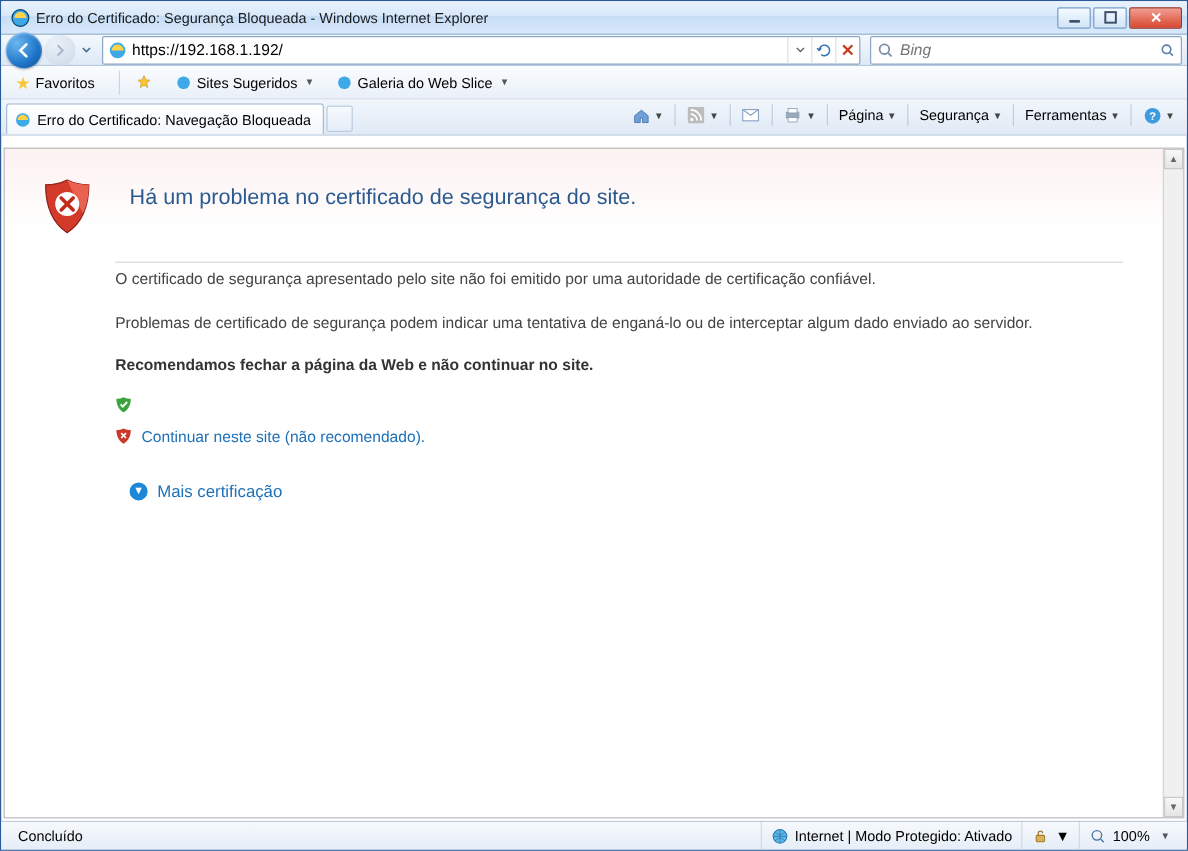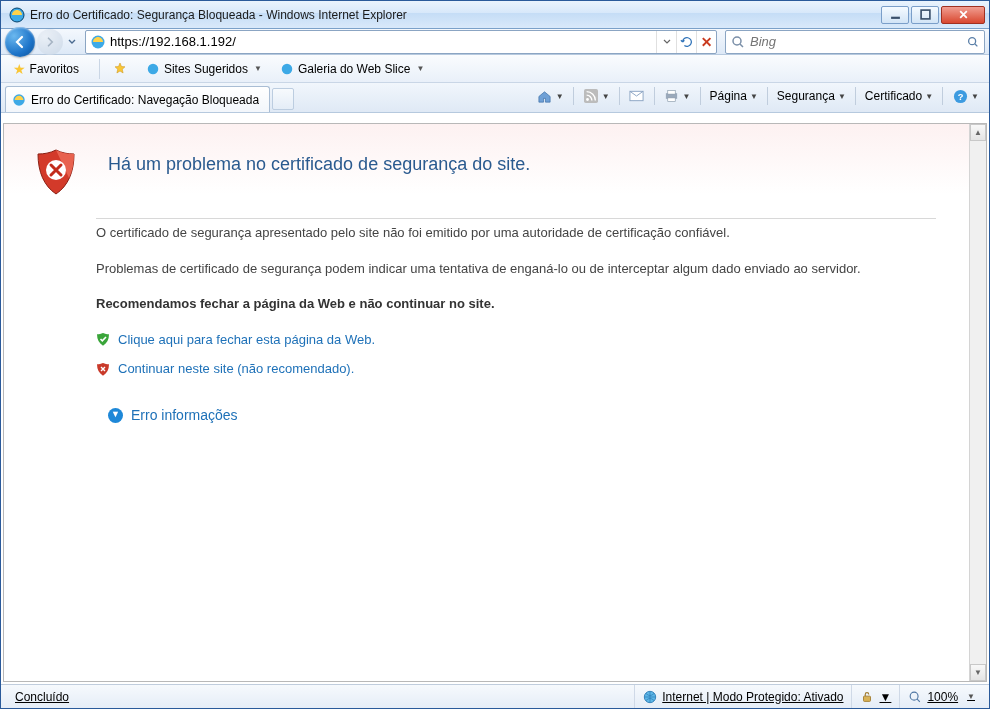--- a/index.html
+++ b/index.html
@@ -63,21 +63,21 @@
 .err-action .aicon { width:14px; height:14px; }
 .more-info { display:flex; align-items:center; gap:8px; margin-top:26px; margin-left:12px; }
 .more-info .circ { width:15px; height:15px; border-radius:50%; background:#1e88d8; display:flex; align-items:center; justify-content:center; color:#fff; font-size:9px; }
 .more-info a { color:#1e71b8; font-size:14px; text-decoration:none; }
 .vscroll { position:absolute; right:0; top:0; bottom:0; width:17px; background:#f0f0f0; border-left:1px solid #d4d4d4; }
 .vscroll .arr { height:17px; background:linear-gradient(to bottom,#f8f8f8,#e4e4e4); border:1px solid #c8c8c8; display:flex; align-items:center; justify-content:center; font-size:8px; color:#666;}
 .vscroll .arr.dn { position:absolute; bottom:0; left:0; right:0;}
 
 
 .statusbar { position:absolute; bottom:0; left:0; right:0; height:24px; background:linear-gradient(to bottom,#f6f9fd,#e5edf7); border-top:1px solid #c0cddd; display:flex; align-items:center; font-size:12px; padding:0 6px; }
-.statusbar .seg { display:flex; align-items:center; gap:5px; padding:0 8px; border-left:1px solid #cfd9e7; height:100%;text-decoration:underline; }
+.statusbar .seg { display:flex; align-items:center; gap:5px; padding:0 8px; border-left:1px solid #cfd9e7; height:100%; }
 .statusbar .seg:first-child { border-left:none; flex:1; }
 .statusbar .zoom .drop { font-size:8px; margin-left:4px; color:#555; }
 </style>
 </head>
 <body>
 
 <div class="titlebar">
   <svg class="ie-icon" viewBox="0 0 16 16">
       <circle cx="8" cy="8" r="7" fill="#3da9e6"></circle>
       <path d="M3 8c0-2.8 2.2-5 5-5 2.8 0 5 2.2 5 5H3" fill="#ffd24a"></path>
@@ -238,21 +238,21 @@
         <span>Página</span>
         <span class="drop">▼</span>
       </div>
     <div class="cmd-sep"></div>
     <div class="cmd">
         <span>Segurança</span>
         <span class="drop">▼</span>
       </div>
     <div class="cmd-sep"></div>
     <div class="cmd">
-        <span>Certificado</span>
+        <span>Ferramentas</span>
         <span class="drop">▼</span>
       </div>
     <div class="cmd-sep"></div>
     <div class="cmd">
         <span class="icn">
           <svg width="15" height="15" viewBox="0 0 16 16">
             <circle cx="8" cy="8" r="7" fill="#3d9be0"></circle>
             <text x="8" y="12" text-anchor="middle" fill="#fff" font-size="10" font-weight="bold">?</text>
           </svg>
         </span>
@@ -274,32 +274,31 @@
     </div>
     <div class="err-body">
       <p>O certificado de segurança apresentado pelo site não foi emitido por uma autoridade de certificação confiável.</p>
       <p>Problemas de certificado de segurança podem indicar uma tentativa de enganá-lo ou de interceptar algum dado enviado ao servidor.</p>
       <p class="strong">Recomendamos fechar a página da Web e não continuar no site.</p>
       <div class="err-action">
         <svg class="aicon" viewBox="0 0 14 14">
             <path d="M7 1c2 1 4 1.3 6 1.3 0 5.2-2 9-6 11.4C3 11.3 1 7.5 1 2.3 3 2.3 5 2 7 1z" fill="#3aa53a"></path>
             <path d="M4.5 7l1.8 1.8L10 5" fill="none" stroke="#fff" stroke-width="1.6"></path>
           </svg>
-        <a href="#">Clique aqui para fechar esta página da Web.</a>
       </div>
       <div class="err-action">
         <svg class="aicon" viewBox="0 0 14 14">
             <path d="M7 1c2 1 4 1.3 6 1.3 0 5.2-2 9-6 11.4C3 11.3 1 7.5 1 2.3 3 2.3 5 2 7 1z" fill="#c93a2a"></path>
             <path d="M5 5l4 4M9 5l-4 4" stroke="#fff" stroke-width="1.4"></path>
           </svg>
         <a href="#">Continuar neste site (não recomendado).</a>
       </div>
       <div class="more-info">
         <span class="circ">▼</span>
-        <a href="#">Erro informações</a>
+        <a href="#">Mais certificação</a>
       </div>
     </div>
   </div>
   <div class="vscroll">
     <div class="arr">▲</div>
     <div class="arr dn">▼</div>
   </div>
 </div>
 
 <div class="statusbar">

